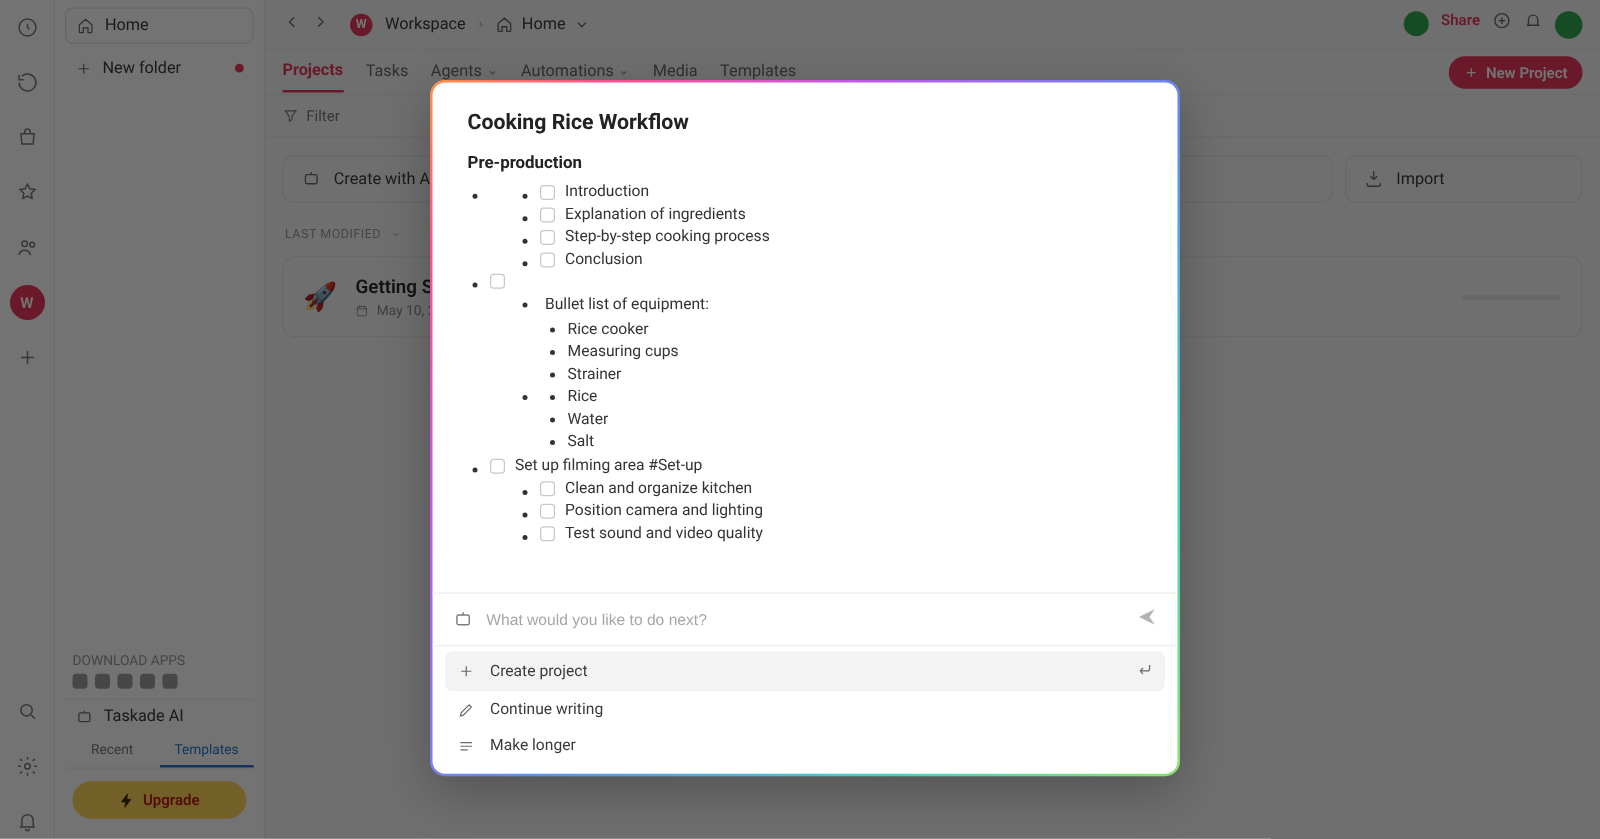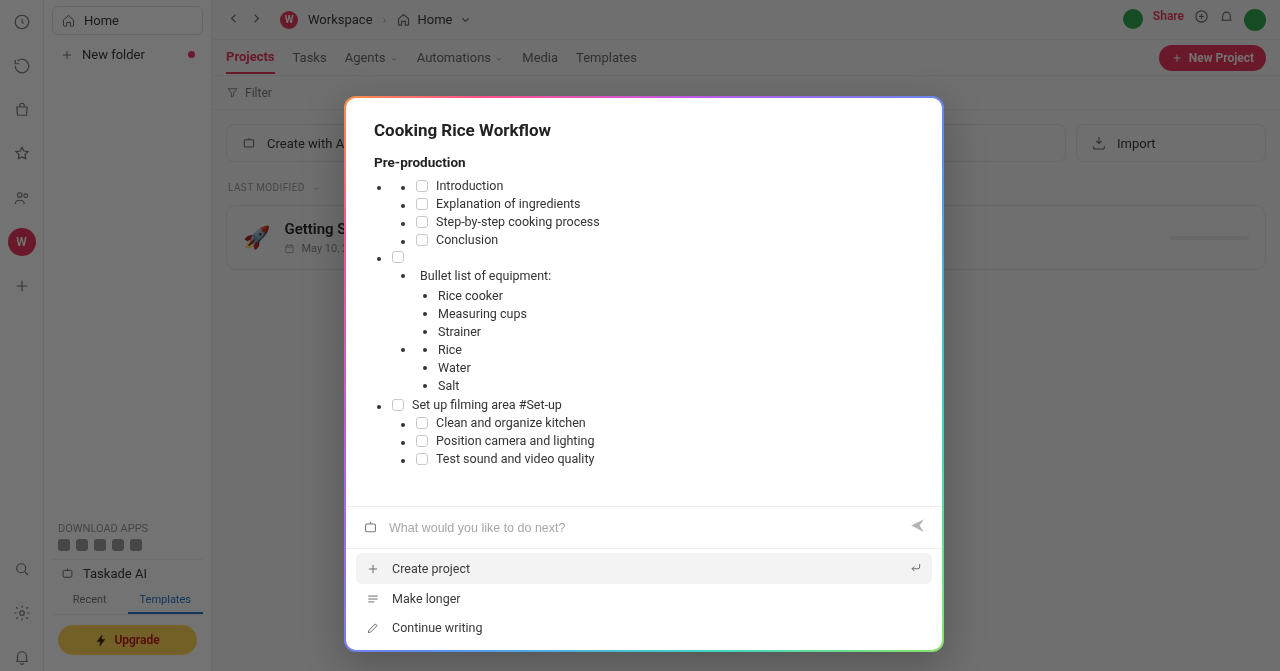--- a/index.html
+++ b/index.html
@@ -65,38 +65,38 @@
     .section-label svg { width: 9px; height: 9px; display:inline-block; vertical-align:middle; margin-left:4px; stroke:#9a9a9a; fill:none; stroke-width:2;}
 
     .proj-card { margin: 6px 14px; border: 1px solid #e3e3e3; border-radius: 10px; padding: 14px 16px; display: flex; align-items: center; gap: 14px; }
     .proj-icon { font-size: 22px; }
     .proj-title { font-size: 15px; font-weight: 600; color: #2a2a2a; }
     .proj-meta { font-size: 11px; color: #8a8a8a; display: flex; align-items: center; gap: 6px; margin-top: 4px; }
     .proj-meta svg { width: 11px; height: 11px; stroke: #8a8a8a; fill: none; stroke-width: 1.6; }
     .proj-bar { margin-left: auto; width: 80px; height: 4px; border-radius: 2px; background: #e6e6e6; }
 
     
-    .modal-wrap { position: absolute; left: 344px; top: 96px; width: 600px; z-index: 100; }
+    .modal-wrap { position: absolute; left: 344px; top: 64px; width: 600px; z-index: 100; }
     .modal-border { border-radius: 12px; padding: 2px; background: linear-gradient(135deg, #ff9046 0%, #ff4f8b 12%, #c159e8 30%, #5b8def 55%, #3fd4c1 80%, #8be36a 100%); box-shadow: 0 12px 40px rgba(0,0,0,0.25); }
     .modal { background: #fff; border-radius: 10px; padding: 0; position: relative; }
     .modal-scroll { height: 408px; padding: 22px 28px 10px 28px; overflow-y: scroll; }
 
     
     .modal-scroll::-webkit-scrollbar { width: 14px; }
     .modal-scroll::-webkit-scrollbar-track { background: #f5f5f5; border-radius: 10px; }
     .modal-scroll::-webkit-scrollbar-thumb { background: #c7c7c7; border: 3px solid #f5f5f5; border-radius: 10px; }
     .modal-scroll::-webkit-scrollbar-button { height: 12px; background: #f5f5f5; }
 
     .modal h2 { font-size: 17px; font-weight: 700; color: #222; margin-bottom: 14px; }
     .modal h3 { font-size: 13.5px; font-weight: 700; color: #222; margin: 10px 0 8px; }
 
     ul.top { list-style: disc; padding-left: 18px; }
     ul.top > li { margin: 4px 0; font-size: 12.5px; color: #333; }
     ul.nested { list-style: disc; padding-left: 24px; margin: 2px 0; }
-    ul.nested > li { margin: 3px 0; }
+    ul.nested > li { margin: 3px 16px; }
     ul.deep { list-style: disc; padding-left: 22px; }
     ul.deep > li { margin: 3px 0; font-size: 12.5px; }
 
     .chkline { display: flex; align-items: center; gap: 8px; }
     .chk { width: 12px; height: 12px; border: 1px solid #c8c8c8; border-radius: 3px; flex-shrink: 0; }
 
     .modal-inputrow { border-top: 1px solid #eee; padding: 10px 16px; display: flex; align-items: center; gap: 10px; }
     .modal-inputrow svg.ai { width: 17px; height: 17px; stroke: #7a7a7a; fill: none; stroke-width: 1.6; }
     .modal-inputrow input { flex: 1; border: none; outline: none; font-size: 12.5px; color: #333; background: transparent; }
     .modal-inputrow input::placeholder { color: #a6a6a6; }
@@ -425,26 +425,26 @@
           <svg viewBox="0 0 24 24">
               <path d="M12 5v14M5 12h14"></path>
             </svg>
           <span>Create project</span>
           <span class="enter"><svg viewBox="0 0 24 24">
                 <path d="M20 7v5a3 3 0 0 1-3 3H7m0 0l4-4m-4 4l4 4"></path>
               </svg></span>
         </div>
         <div class="maction">
           <svg viewBox="0 0 24 24">
+              <path d="M4 20l4-1 11-11-3-3L5 16z"></path>
+            </svg>
+          <span>Continue writing</span>
+        </div>
+        <div class="maction">
+          <svg viewBox="0 0 24 24">
               <path d="M4 7h16M4 12h16M4 17h10"></path>
             </svg>
           <span>Make longer</span>
         </div>
-        <div class="maction">
-          <svg viewBox="0 0 24 24">
-              <path d="M4 20l4-1 11-11-3-3L5 16z"></path>
-            </svg>
-          <span>Continue writing</span>
-        </div>
       </div>
     </div>
   </div>
 </div>
 
 </body></html>

